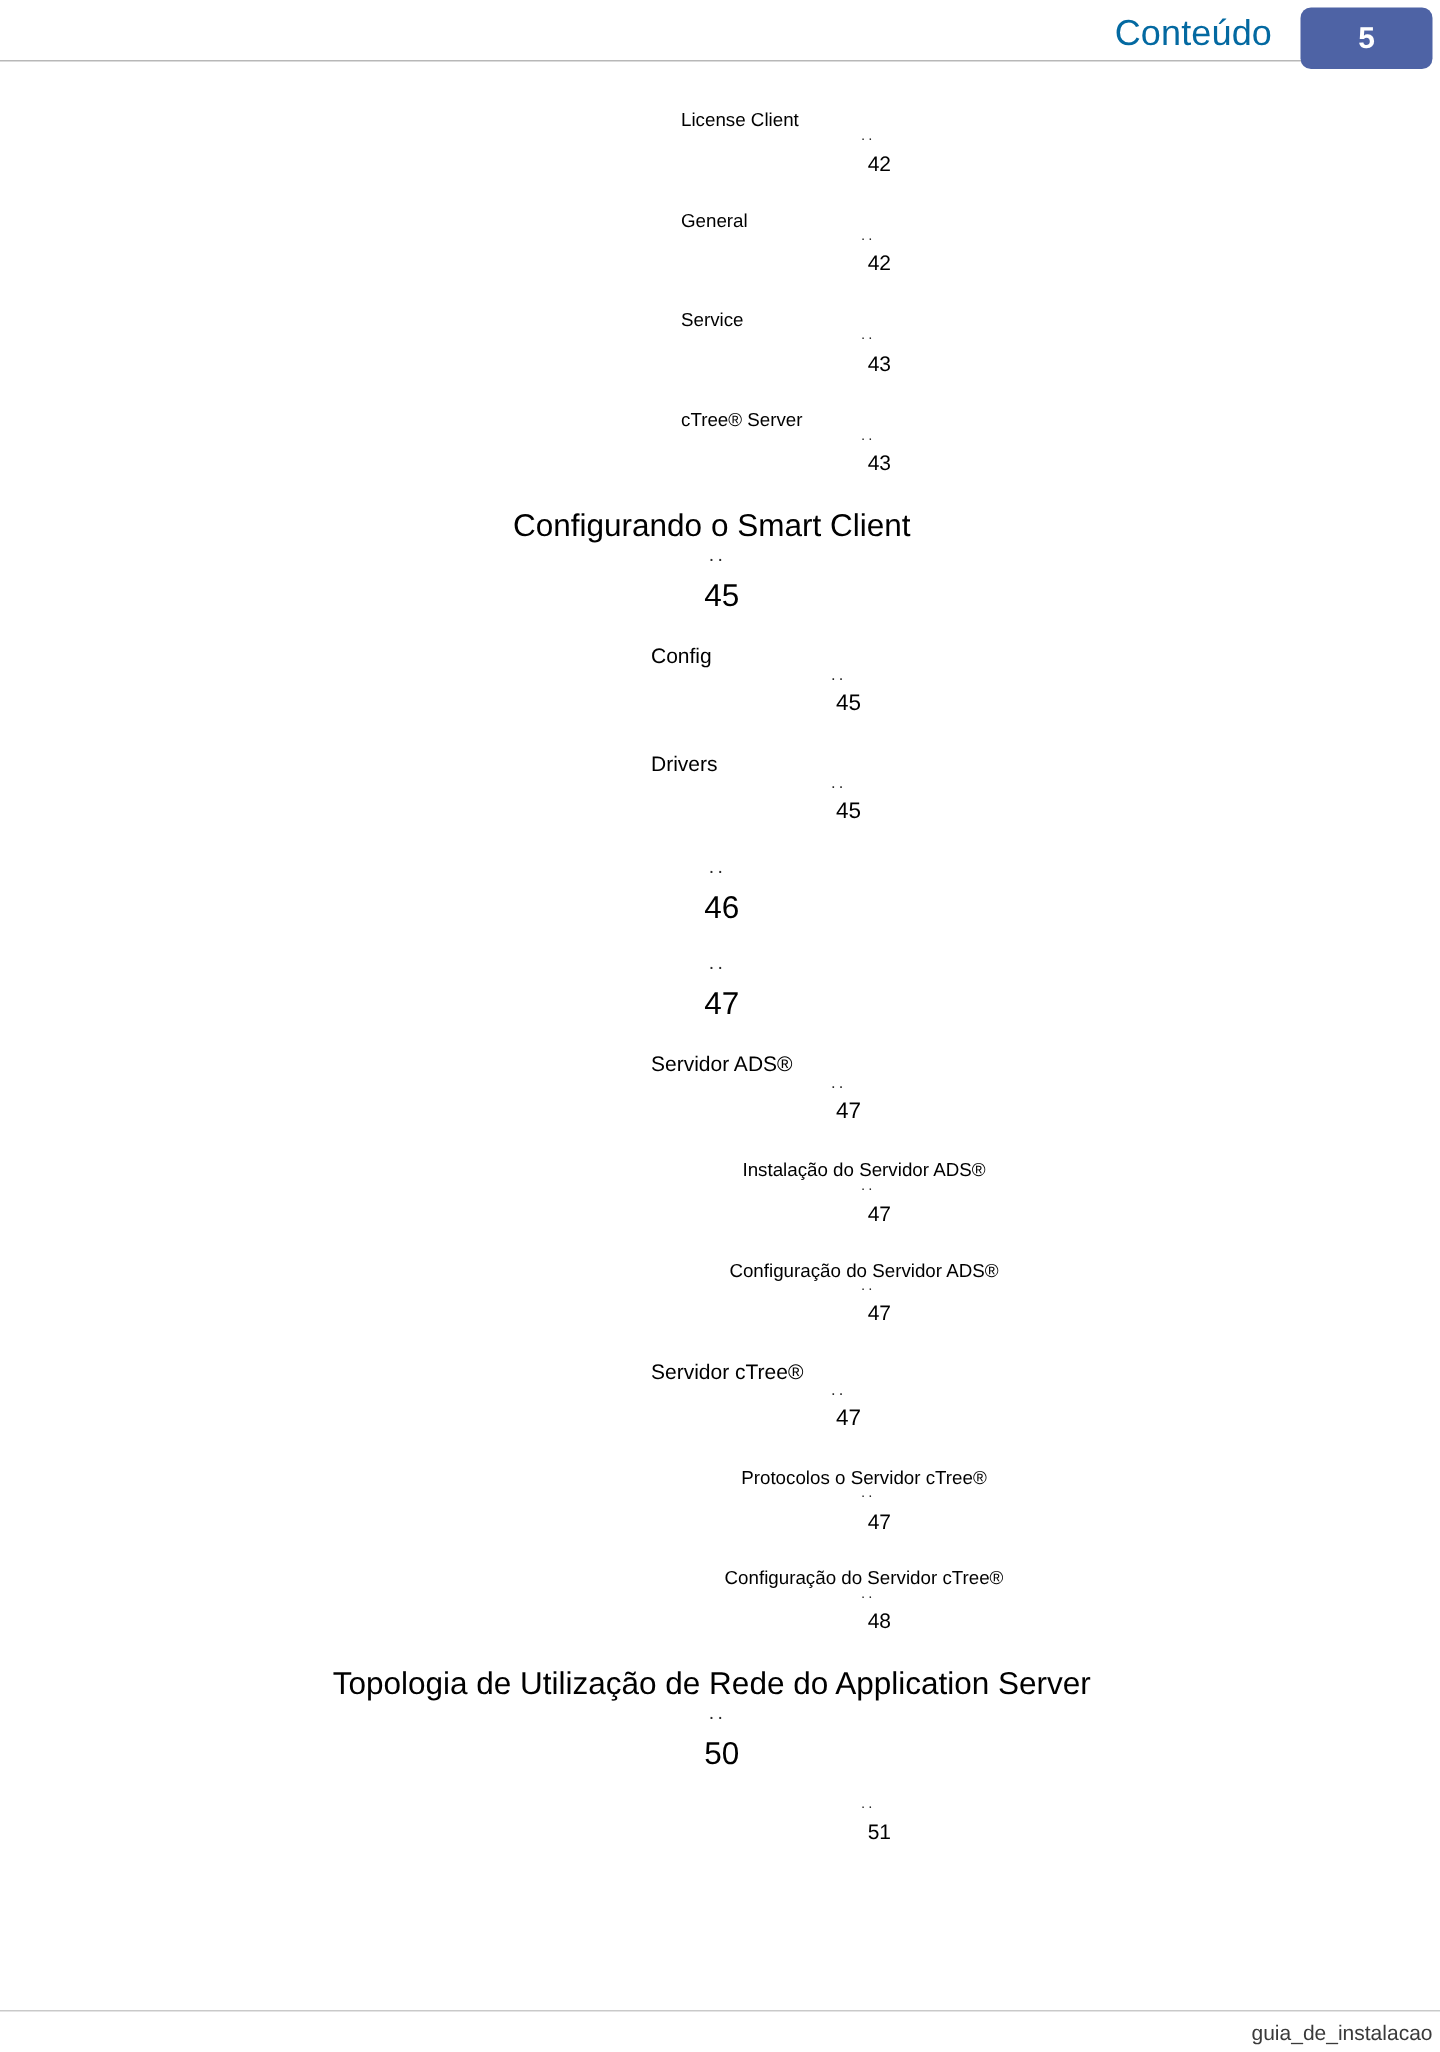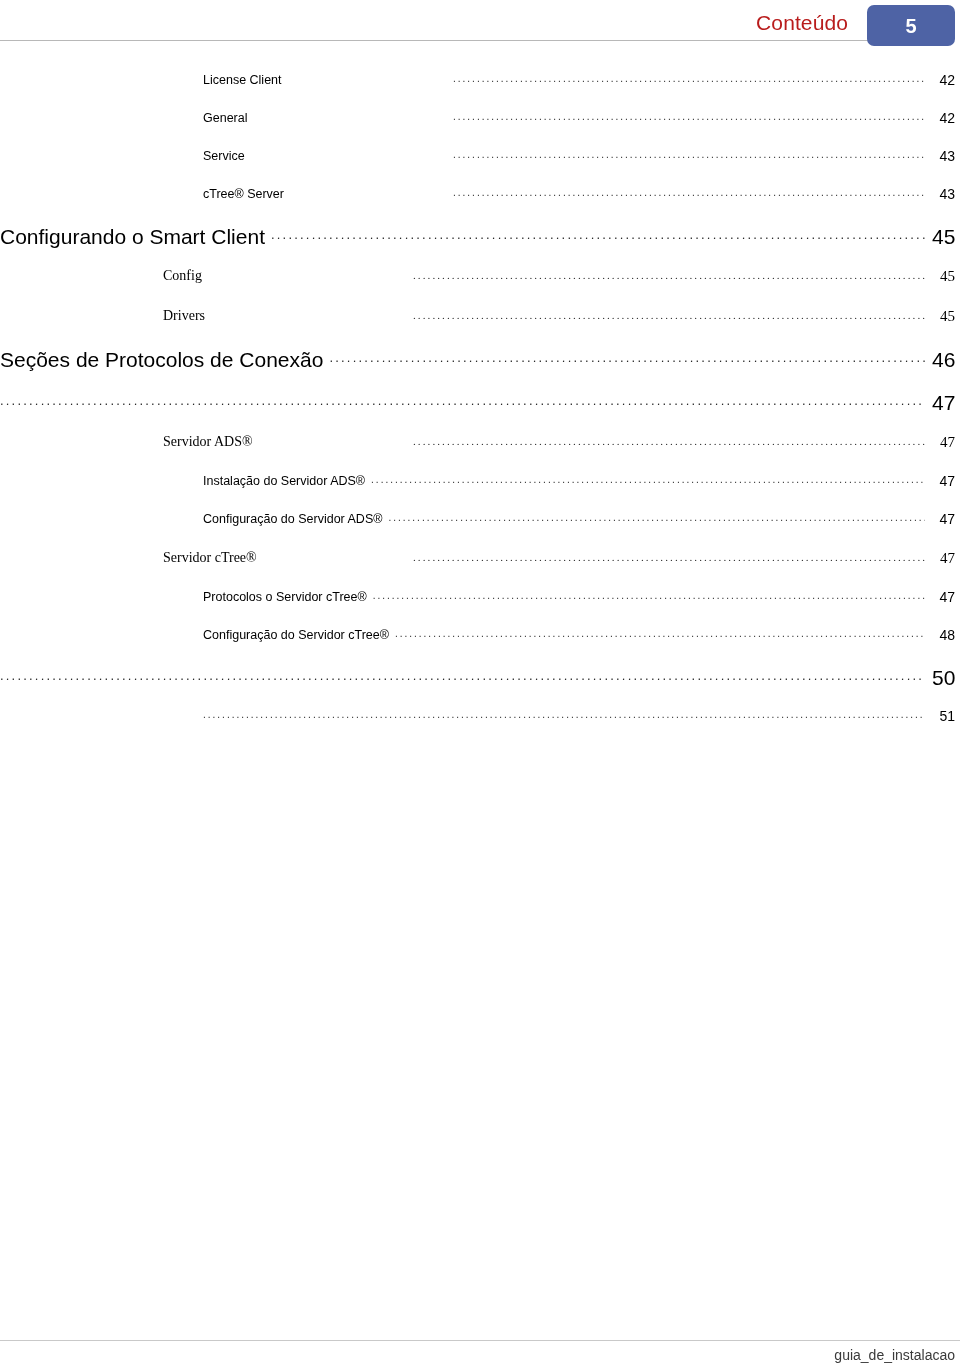--- a/index.html
+++ b/index.html
@@ -30,23 +30,23 @@
     left: 0;
     top: 40px;
     width: 872px;
     height: 1px;
     background: #b8b8b8;
   }
   .header-title {
     position: absolute;
     right: 112px;
     top: 10px;
-    font-size: 21px;
+    font-size: 24px;
     line-height: 26px;
-    color: #b91c1c;
+    color: #0369a1;
     white-space: nowrap;
     letter-spacing: 0.1px;
   }
   .page-badge {
     position: absolute;
     left: 867px;
     top: 5px;
     width: 88px;
     height: 41px;
     background: #4e63a5;
@@ -65,23 +65,24 @@
   
   .toc {
     position: absolute;
     left: 0;
     top: 72px;
     width: 960px;
   }
   .toc-entry {
     position: relative;
     display: flex;
-    align-items: flex-end;
-    width: 960px;
-    white-space: nowrap;
+    align-items: center;
+    width: 960px;
+    white-space: nowrap;
+    flex-direction: column;
   }
   .toc-label {
     flex: 0 0 auto;
     padding-right: 6px;
   }
   .toc-leader {
     flex: 1 1 auto;
     overflow: hidden;
     height: 1em;
     position: relative;
@@ -113,21 +114,20 @@
   .lvl1 .toc-page { width: 30px; font-size: 21px; }
   .lvl1 .toc-leader::after { font-size: 13px; letter-spacing: 2.2px; }
 
   
   .lvl2 {
     font-size: 14px;
     line-height: 18px;
     margin-bottom: 22px;
     padding-left: 163px;
     padding-right: 5px;
-    font-family: Liberation Serif, serif;
   }
   .lvl2 .toc-page { width: 30px; font-size: 15px; }
   .lvl2 .toc-leader::after { font-size: 11px; letter-spacing: 2.1px; }
 
   
   .lvl3 {
     font-size: 12.5px;
     line-height: 16px;
     margin-bottom: 22px;
     padding-left: 203px;
@@ -207,21 +207,20 @@
       <span class="toc-label">Config</span>
       <span class="toc-leader"></span>
       <span class="toc-page">45</span>
     </div>
     <div class="toc-entry lvl2 fixed-gap">
       <span class="toc-label">Drivers</span>
       <span class="toc-leader"></span>
       <span class="toc-page">45</span>
     </div>
     <div class="toc-entry lvl1">
-      <span class="toc-label">Seções de Protocolos de Conexão</span>
       <span class="toc-leader"></span>
       <span class="toc-page">46</span>
     </div>
     <div class="toc-entry lvl1 fixed-gap">
       <span class="toc-leader"></span>
       <span class="toc-page">47</span>
     </div>
     <div class="toc-entry lvl2 fixed-gap">
       <span class="toc-label">Servidor ADS®</span>
       <span class="toc-leader"></span>
@@ -246,20 +245,21 @@
       <span class="toc-label">Protocolos o Servidor cTree®</span>
       <span class="toc-leader"></span>
       <span class="toc-page">47</span>
     </div>
     <div class="toc-entry lvl3">
       <span class="toc-label">Configuração do Servidor cTree®</span>
       <span class="toc-leader"></span>
       <span class="toc-page">48</span>
     </div>
     <div class="toc-entry lvl1">
+      <span class="toc-label">Topologia de Utilização de Rede do Application Server</span>
       <span class="toc-leader"></span>
       <span class="toc-page">50</span>
     </div>
     <div class="toc-entry lvl3">
       <span class="toc-leader"></span>
       <span class="toc-page">51</span>
     </div>
   </div>
 
 <div class="page-footer">

